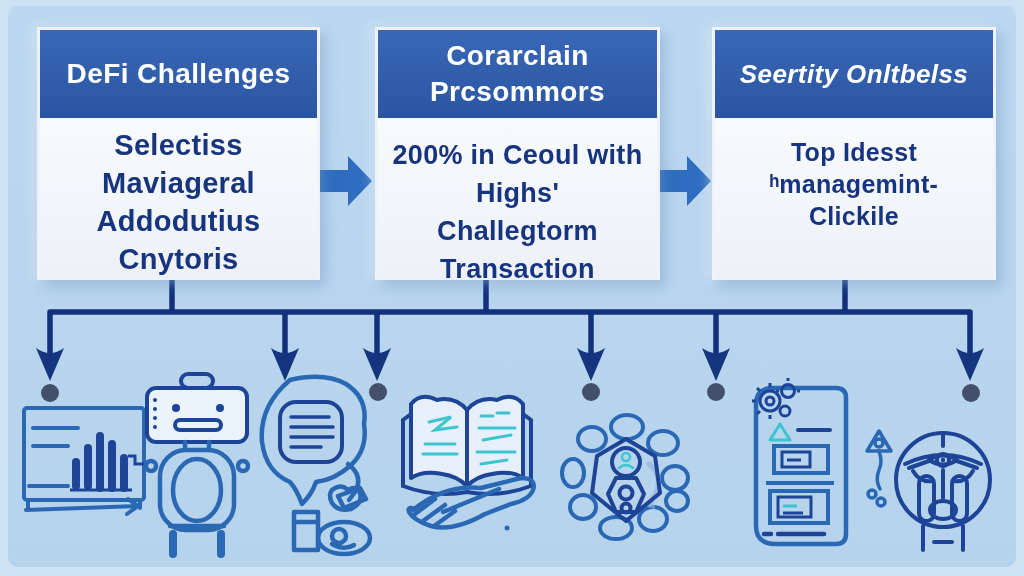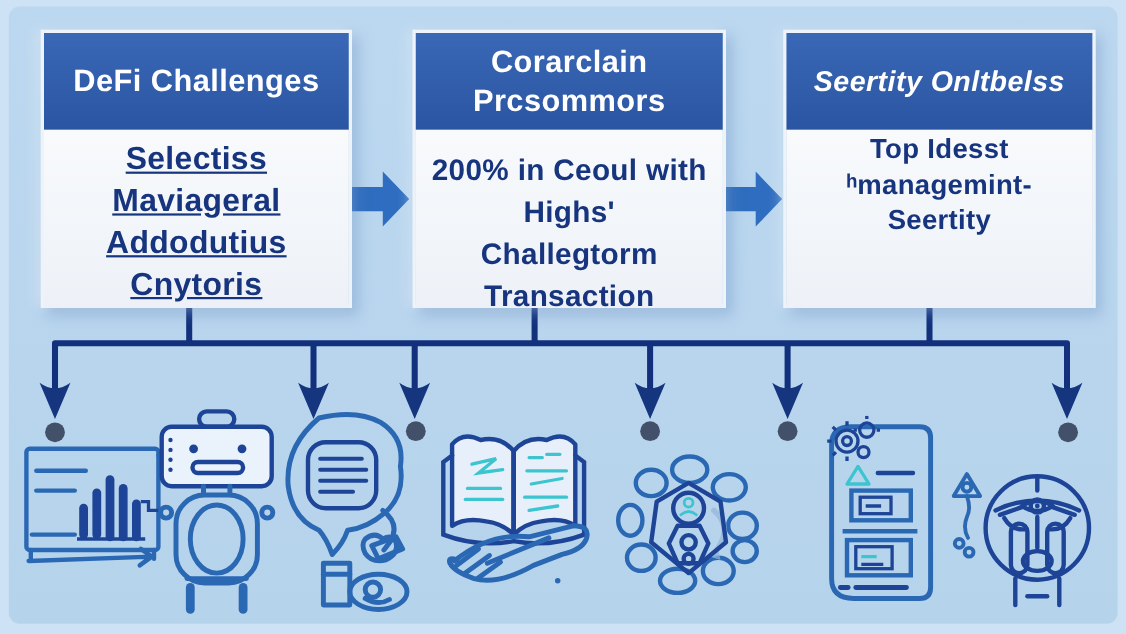--- a/index.html
+++ b/index.html
@@ -34,23 +34,23 @@
   }
   .box1 .box-header{font-size:28px;}
   .box2 .box-header{font-size:28px;line-height:36px;}
   .box3 .box-header{font-size:26px;font-style:italic;}
   .box-body{
     height:162px;box-sizing:border-box;
     background:linear-gradient(#f8fafc,#edf1f7);
     color:#17357e;font-weight:bold;text-align:center;
     letter-spacing:.3px;
   }
-  .box1 .box-body{font-size:29px;line-height:38px;padding-top:8px;text-decoration:underline;}
+  .box1 .box-body{font-size:29px;line-height:38px;padding-top:8px;}
   .box2 .box-body{font-size:27px;line-height:38px;padding-top:18px;}
-  .box3 .box-body{font-size:25px;line-height:32px;padding-top:2px;}
+  .box3 .box-body{font-size:25px;line-height:32px;padding-top:18px;}
 
   .flow-arrow{position:absolute;z-index:2;}
   .flow-arrow.a1{left:320px;top:154px;}
   .flow-arrow.a2{left:659px;top:154px;}
 
   .connectors{position:absolute;left:0;top:0;z-index:1;}
   .icon{position:absolute;z-index:2;}
   #icon-chart{left:16px;top:396px;}
   #icon-robot{left:140px;top:370px;}
   #icon-bubble{left:252px;top:372px;}
@@ -92,21 +92,21 @@
     </div>
   </div>
 
   <div class="box box3">
     <div class="box-header">
       <div>Seertity Onltbelss</div>
     </div>
     <div class="box-body">
       <div>Top Idesst</div>
       <div>ʰmanagemint-</div>
-      <div>Seertity</div>
+      <div>Clickile</div>
     </div>
   </div>
 
   <svg class="flow-arrow a1" width="52" height="54" viewBox="0 0 52 54">
     <polygon points="0,16 28,16 28,2 52,27 28,52 28,38 0,38" fill="#2e6dbf"></polygon>
   </svg>
   <svg class="flow-arrow a2" width="52" height="54" viewBox="0 0 52 54">
     <polygon points="0,16 28,16 28,2 52,27 28,52 28,38 0,38" fill="#2e6dbf"></polygon>
   </svg>
 

